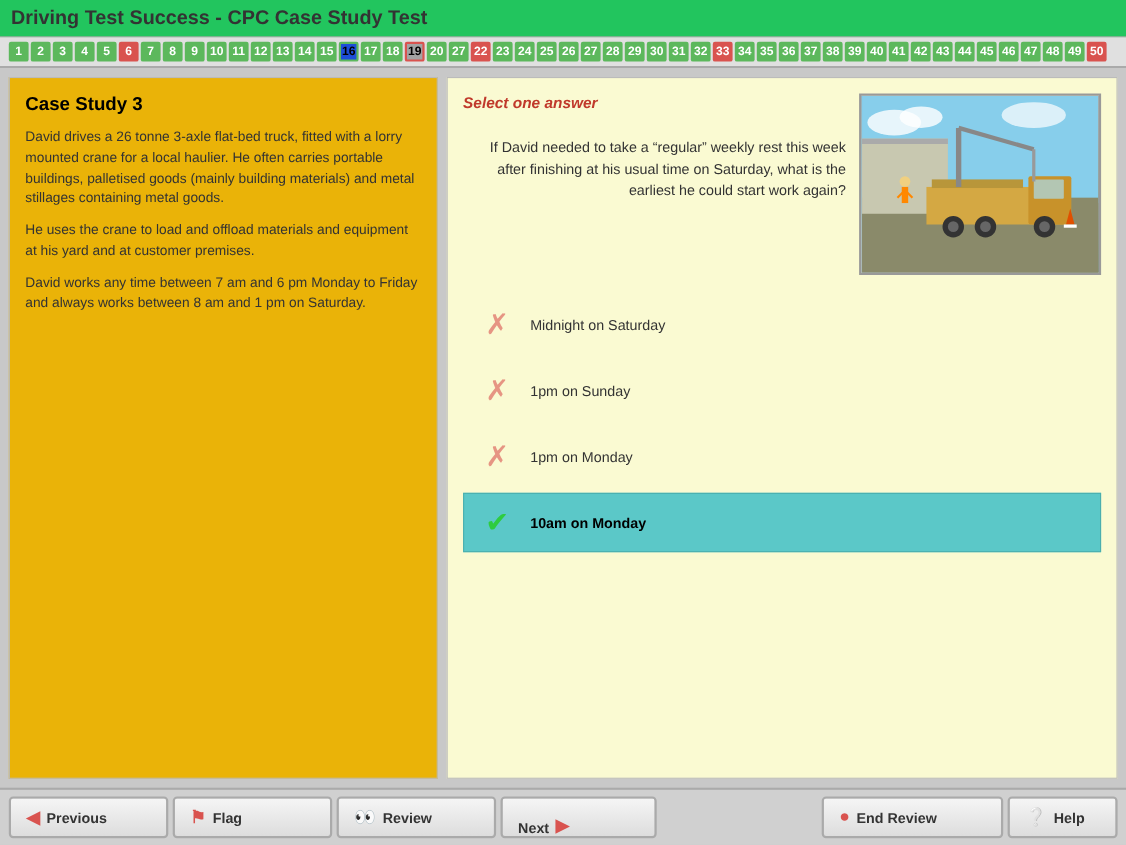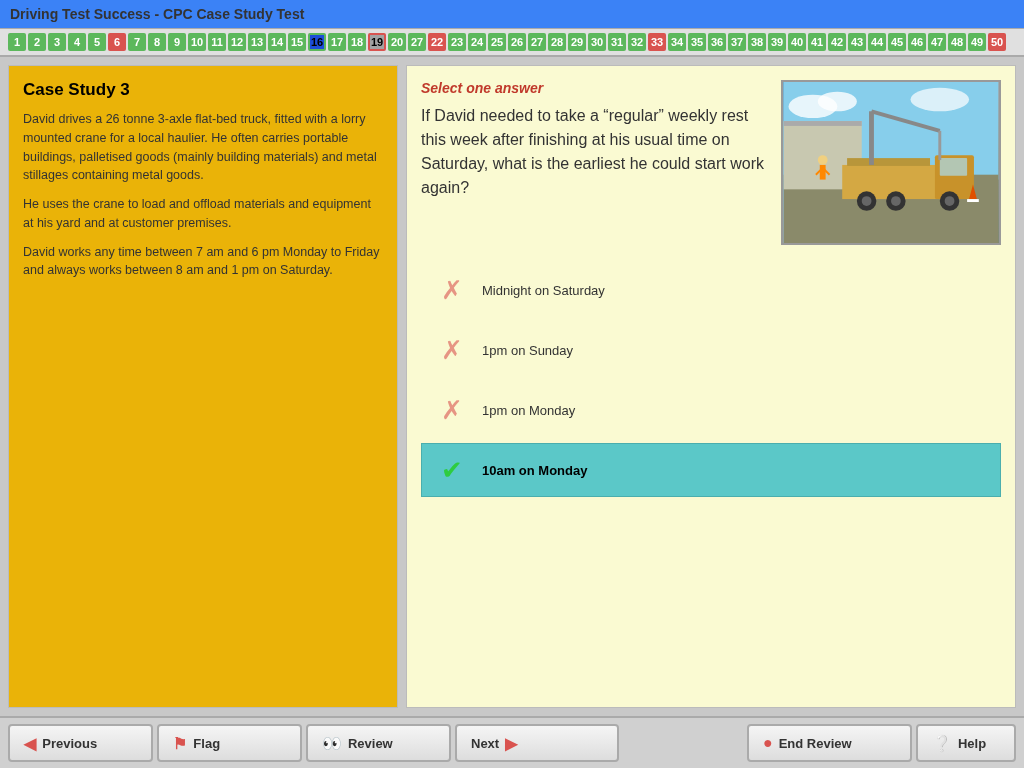--- a/index.html
+++ b/index.html
@@ -9,24 +9,24 @@
       background: #d0d0d0;
       width: 1024px;
       height: 768px;
       overflow: hidden;
       display: flex;
       flex-direction: column;
     }
 
     
     #title-bar {
-      background: #3b82f6;
+      background: #22c55e;
       border-bottom: 1px solid #aaa;
       padding: 6px 10px;
-      font-size: 14px;
+      font-size: 18px;
       font-weight: bold;
       color: #333;
     }
 
     
     #question-bar {
       background: #e0e0e0;
       border-bottom: 2px solid #aaa;
       padding: 4px 8px;
       display: flex;
@@ -103,27 +103,28 @@
 
     #question-text-area {
       flex: 1;
     }
 
     #select-answer-label {
       font-size: 14px;
       font-weight: bold;
       color: #c0392b;
       font-style: italic;
-      margin-bottom: 8px;
+      margin-bottom: 23px;
     }
 
     #question-text {
-      font-size: 16px;
+      font-size: 13px;
       color: #333;
       line-height: 1.5;
+      text-align: right;
     }
 
     #image-box {
       width: 220px;
       min-width: 220px;
       height: 165px;
       background: linear-gradient(135deg, #6aa3c8 0%, #8db8cc 30%, #a0a0a0 60%, #7a8a7a 100%);
       border: 2px solid #999;
       position: relative;
       overflow: hidden;
@@ -206,21 +207,21 @@
       font-weight: bold;
       color: #333;
     }
 
     .nav-btn .icon { font-size: 16px; }
     .nav-btn .icon.red { color: #d9534f; }
 
     #prev-btn { width: 145px; }
     #flag-btn { width: 145px; }
     #review-btn { width: 145px; }
-    #next-btn { width: 164px; }
+    #next-btn { width: 142px; align-items: flex-end; }
     #spacer { flex: 1; }
     #end-review-btn { width: 165px; }
     #help-btn { width: 100px; }
 
   </style>
 </head>
 <body>
 
 <div id="title-bar">
   <span>Driving Test Success - CPC Case Study Test</span>

